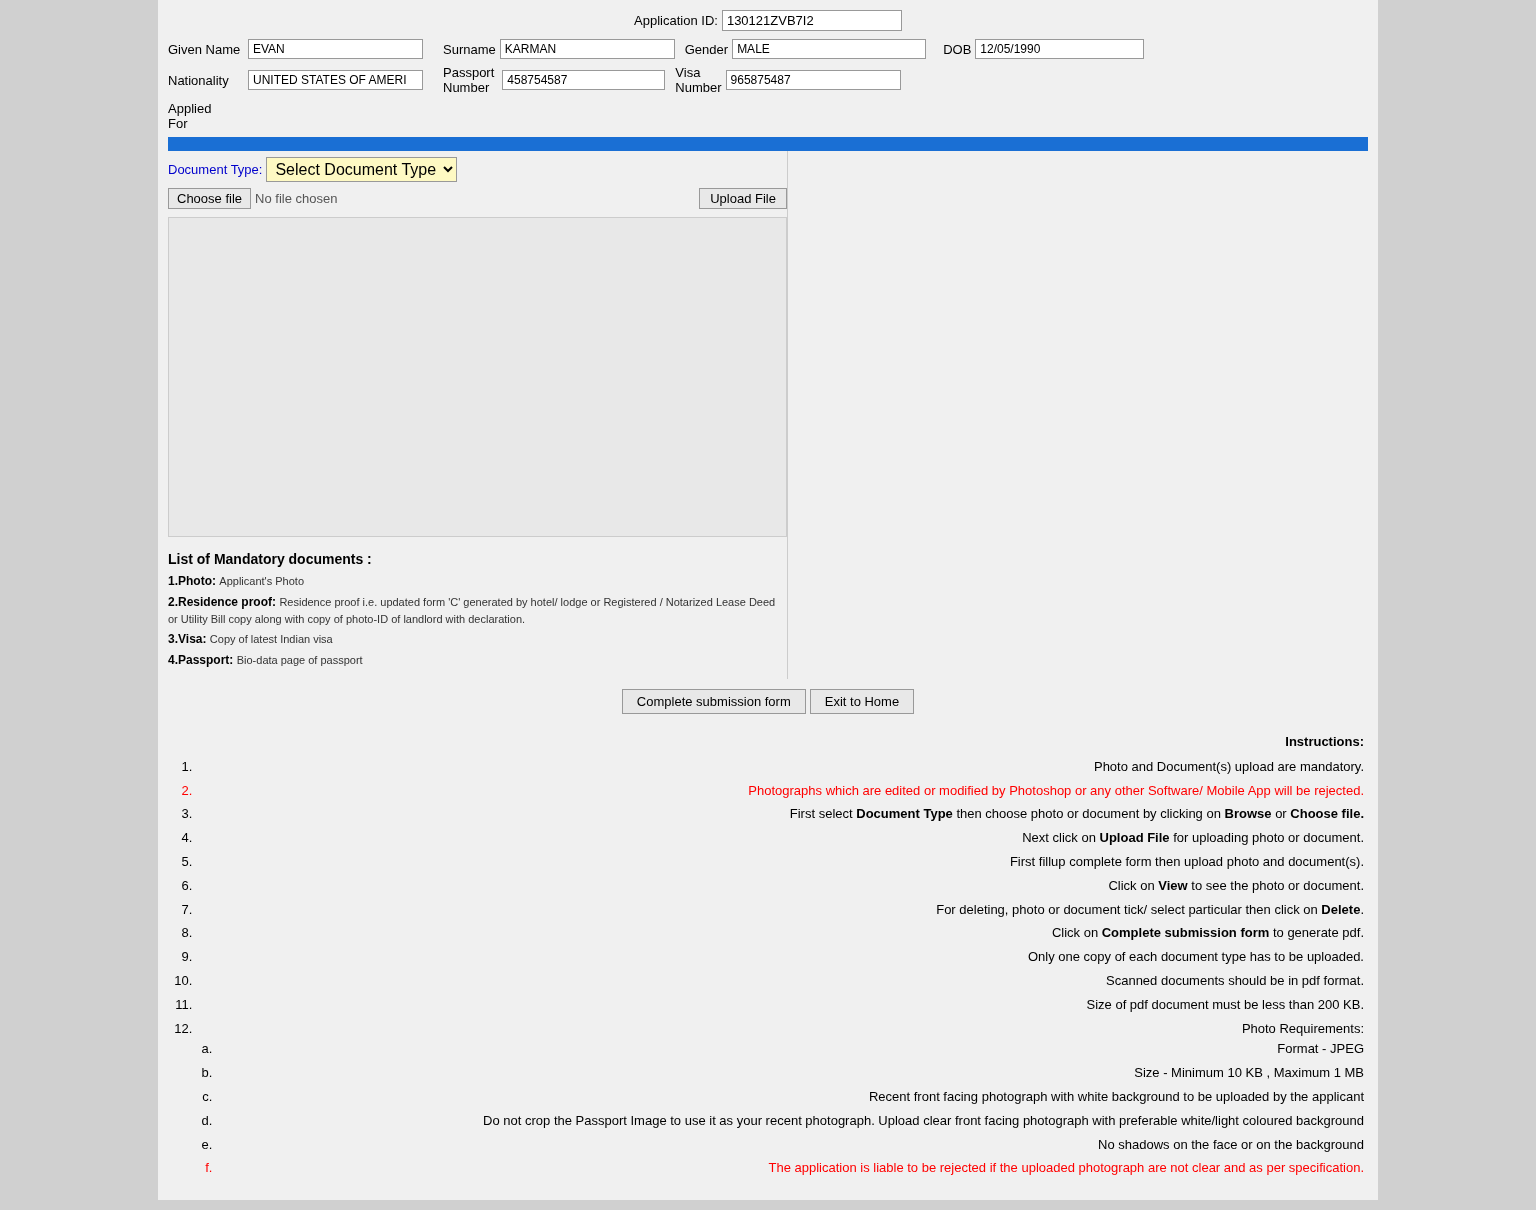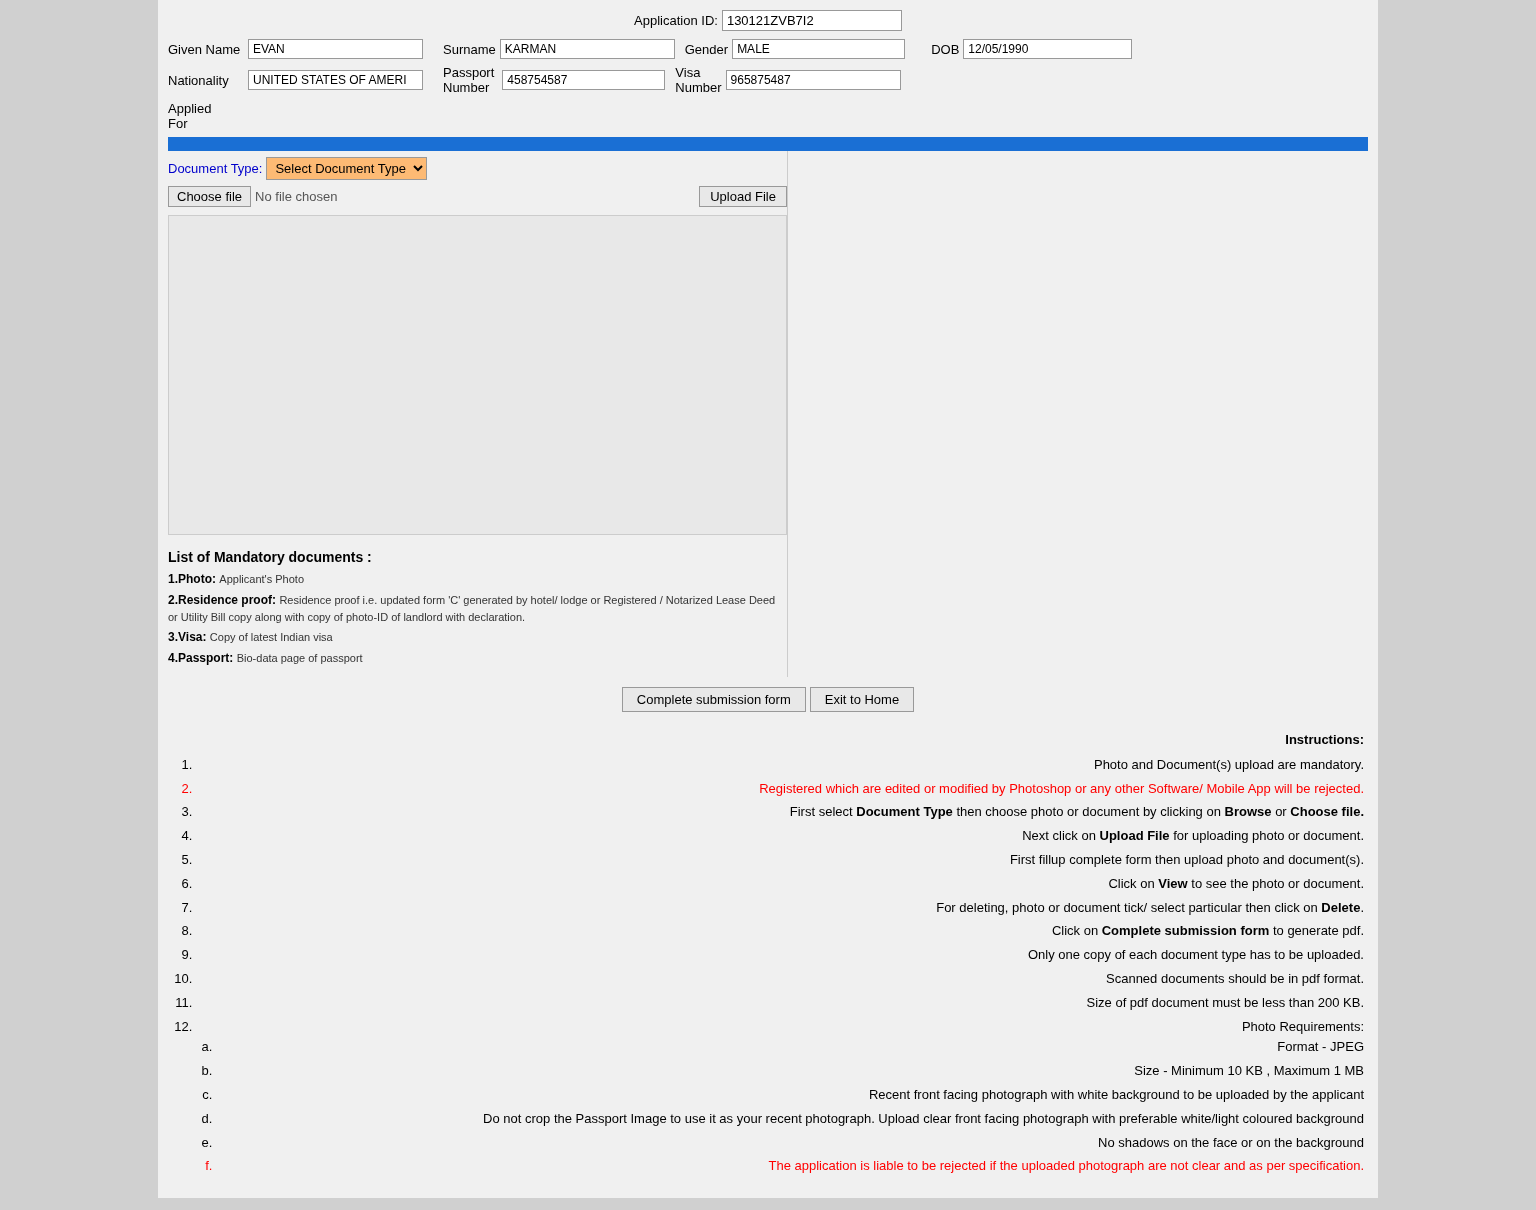--- a/index.html
+++ b/index.html
@@ -58,22 +58,22 @@
       margin-bottom: 6px;
     }
     .doc-type-label {
       color: #0000cc;
       font-size: 13px;
       margin-right: 4px;
     }
     .doc-type-select {
       border: 1px solid #999;
       padding: 2px 4px;
-      font-size: 13px;
-      background-color: #fdba74;
+      font-size: 16px;
+      background-color: #fef9c3;
     }
     .file-upload-row {
       display: flex;
       align-items: center;
       margin-bottom: 8px;
     }
     .choose-file-btn {
       border: 1px solid #999;
       background-color: #e8e8e8;
       padding: 2px 8px;
@@ -181,21 +181,21 @@
     <span class="app-id-label">Application ID:</span>
     <input class="app-id-input" type="text" value="130121ZVB7I2" style="">
   </div>
 
   <div class="fields-row">
     <span class="field-label" style="min-width:80px">Given Name</span>
     <input class="field-input" type="text" style="width: 175px; margin-right: 20px;" value="EVAN">
     <span style="margin-right:4px;font-size:13px">Surname</span>
     <input class="field-input" type="text" style="width: 175px; margin-right: 10px;" value="KARMAN">
     <span style="margin-right:4px;font-size:13px">Gender</span>
-    <input class="field-input" type="text" style="width: 173px; margin-right: 26px;" value="MALE">
+    <input class="field-input" type="text" style="width: 194px; margin-right: 17px;" value="MALE">
     <span style="margin-right:4px;font-size:13px">DOB</span>
     <input class="field-input" type="text" style="width: 169px;" value="12/05/1990">
   </div>
 
   <div class="fields-row">
     <span class="field-label" style="min-width:80px">Nationality</span>
     <input class="field-input" type="text" style="width: 175px; margin-right: 20px;" value="UNITED STATES OF AMERI">
     <span style="margin-right:4px;font-size:13px">Passport<br>Number</span>
     <input class="field-input" type="text" style="width: 163px; margin-right: 10px; margin-left: 4px;" value="458754587">
     <span style="margin-right:4px;font-size:13px">Visa<br>Number</span>
@@ -255,21 +255,21 @@
 
   <div class="action-buttons-row">
     <button class="action-btn">Complete submission form</button>
     <button class="action-btn">Exit to Home</button>
   </div>
 
   <div class="instructions-section">
     <div class="instructions-title">Instructions:</div>
     <ol class="instructions-list">
       <li>Photo and Document(s) upload are mandatory.</li>
-      <li class="red-text">Registered which are edited or modified by Photoshop or any other Software/ Mobile App will be rejected.</li>
+      <li class="red-text">Photographs which are edited or modified by Photoshop or any other Software/ Mobile App will be rejected.</li>
       <li>First select <span class="bold-text">Document Type</span> then choose photo or document by clicking on <span class="bold-text">Browse</span> or <span class="bold-text">Choose file.</span></li>
       <li>Next click on <span class="bold-text">Upload File</span> for uploading photo or document.</li>
       <li>First fillup complete form then upload photo and document(s).</li>
       <li>Click on <span class="bold-text">View</span> to see the photo or document.</li>
       <li>For deleting, photo or document tick/ select particular then click on <span class="bold-text">Delete</span>.</li>
       <li>Click on <span class="bold-text">Complete submission form</span> to generate pdf.</li>
       <li>Only one copy of each document type has to be uploaded.</li>
       <li>Scanned documents should be in pdf format.</li>
       <li>Size of pdf document must be less than 200 KB.</li>
       <li>Photo Requirements:

